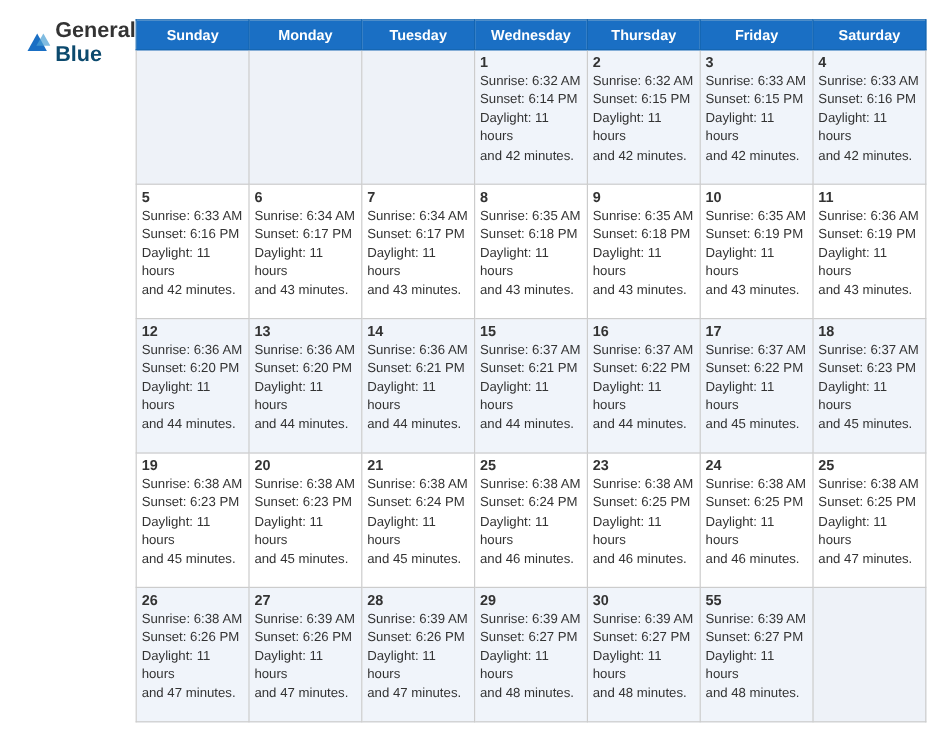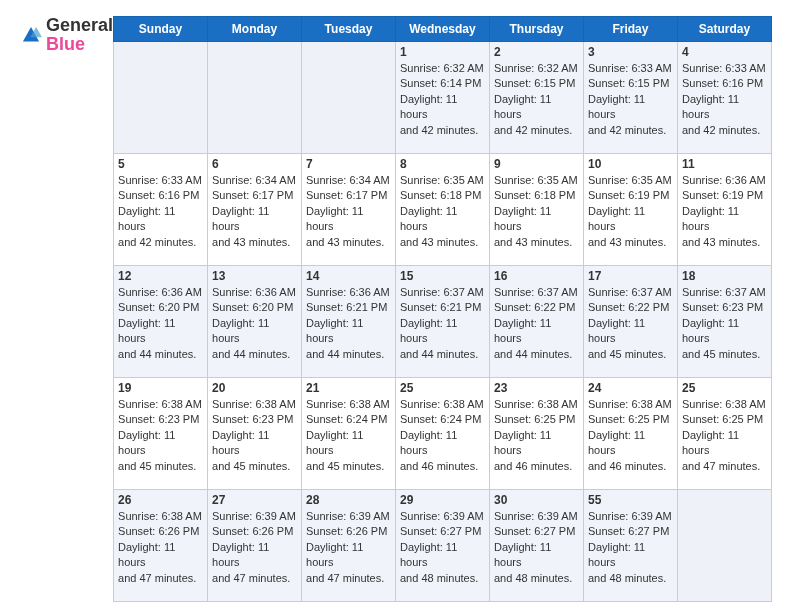--- a/index.html
+++ b/index.html
@@ -30,21 +30,21 @@
     }
     .logo-text-general {
       font-size: 18px;
       font-weight: bold;
       color: #333;
       line-height: 1;
     }
     .logo-text-blue {
       font-size: 18px;
       font-weight: bold;
-      color: #ec4899;
+      color: #0c4a6e;
       line-height: 1;
     }
     .logo-icon {
       width: 22px;
       height: 22px;
     }
     .title-section {
       text-align: right;
     }
     .month-title {

